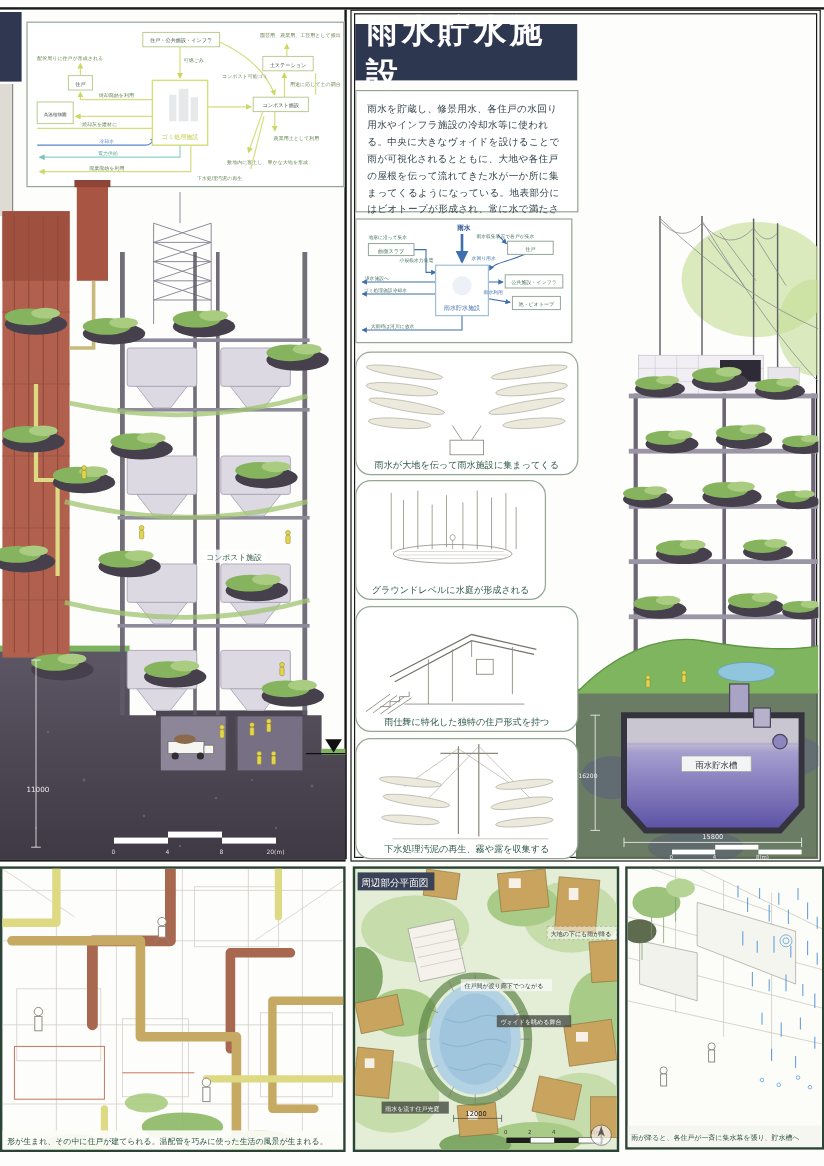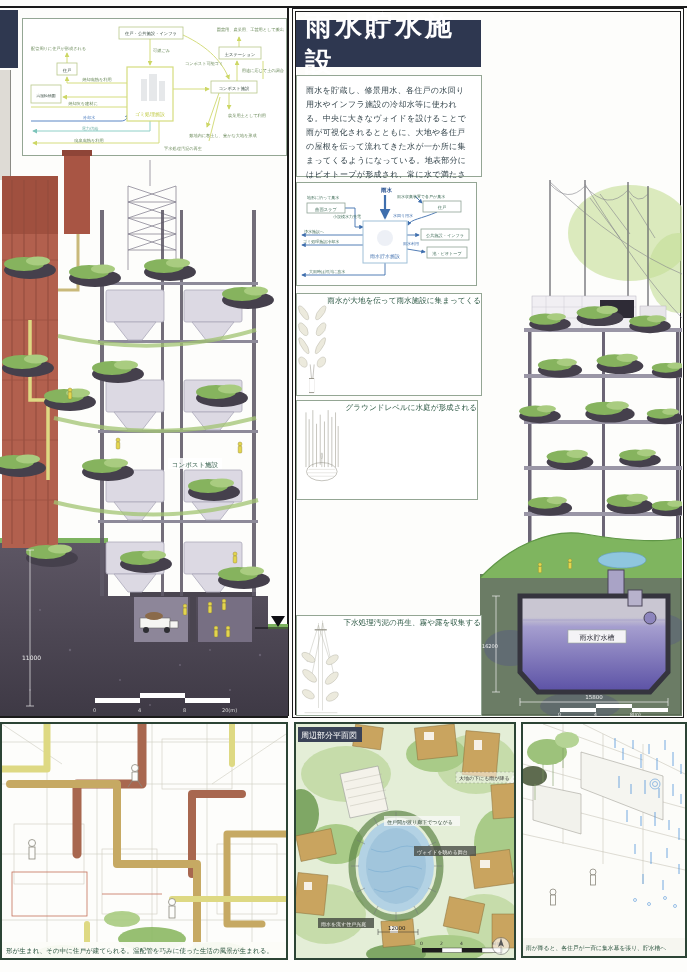--- a/index.html
+++ b/index.html
@@ -5,21 +5,21 @@
   html,body{margin:0;padding:0;background:#e9e9e9;}
   .poster{position:relative;width:687px;height:972px;background:#fdfdfb;overflow:hidden;
           font-family:"DejaVu Sans",sans-serif;}
   .abs{position:absolute;}
   .gbox{border:1px solid #94a694;background:#fff;box-sizing:border-box;}
   .line{background:#1a1a1a;}
   svg text{font-family:"DejaVu Sans",sans-serif;}
   .title-bar{background:#2e3750;color:#fff;display:flex;align-items:center;
              font-weight:bold;font-size:27px;letter-spacing:3px;padding-left:9px;box-sizing:border-box;}
   .desc{font-size:8px;line-height:1.75;color:#33434a;padding:8px 9px;letter-spacing:.3px;}
-  .sketch{display:flex;flex-direction:row;}
+  .sketch{display:flex;flex-direction:column;border-radius:13px;}
   .sketch svg{flex:1;width:100%;}
   .sk-cap{height:14px;font-size:7.6px;color:#2f5a46;text-align:center;line-height:14px;white-space:nowrap;overflow:hidden;}
   .rp-inner{position:absolute;inset:2px;border:1px solid #1a1a1a;pointer-events:none;}
 </style>
 </head>
 <body>
 
 <div class="poster">
 
   <div class="abs line" style="left:0;top:6px;width:687px;height:2px"></div>
@@ -442,21 +442,21 @@
       </g>
       <g stroke="#8a887c" stroke-width=".7" fill="none">
         <path d="M80,60 L88,72"></path>
           <path d="M104,60 L96,72"></path>
         <rect x="78" y="72" width="28" height="12"></rect>
       </g>
     </svg>
     <div class="sk-cap">雨水が大地を伝って雨水施設に集まってくる</div>
   </div>
 
-  <div class="abs gbox sketch" style="left:296px;top:400px;width:182px;height:100px;z-index:2">
+  <div class="abs gbox sketch" style="left:296px;top:400px;width:159px;height:100px;z-index:2">
     <svg viewBox="0 0 184 86" preserveAspectRatio="none">
       <g stroke="#9a988c" stroke-width=".8">
         <path d="M34,10 V58"></path>
           <path d="M46,16 V58"></path>
           <path d="M60,8 V58"></path>
           <path d="M74,20 V58"></path>
           <path d="M88,12 V56"></path>
         <path d="M104,18 V58"></path>
           <path d="M118,8 V58"></path>
           <path d="M132,14 V58"></path>
@@ -468,20 +468,42 @@
           <path d="M44,60 H144"></path>
           <path d="M40,63 H148"></path>
           <path d="M46,66 H142"></path>
         </g>
       <circle cx="94" cy="48" r="2.5" fill="none" stroke="#8a887c" stroke-width=".6"></circle>
         <path d="M94,50 V58" stroke="#8a887c" stroke-width=".6"></path>
     </svg>
     <div class="sk-cap">グラウンドレベルに水庭が形成される</div>
   </div>
 
+  <div class="abs gbox sketch" style="left:296px;top:505px;width:186px;height:105px;z-index:2">
+    <svg viewBox="0 0 184 86" preserveAspectRatio="none">
+      <g stroke="#76746a" stroke-width="1" fill="none">
+        <path d="M28,56 L96,22 L150,34"></path>
+          <path d="M32,60 L96,27 L148,38"></path>
+      </g>
+      <g stroke="#8a887c" stroke-width=".7" fill="none">
+        <path d="M60,42 V78"></path>
+          <path d="M130,32 V70"></path>
+          <path d="M40,78 H140"></path>
+        <rect x="100" y="42" width="14" height="12"></rect>
+        <path d="M20,80 h8 v-4 h8 v-4 h8 v-4"></path>
+        <path d="M8,84 L28,70"></path>
+          <path d="M14,85 L34,71"></path>
+          <path d="M20,86 L40,72"></path>
+          <path d="M26,86 L46,73"></path>
+        <path d="M96,27 V40"></path>
+          <path d="M80,34 V76"></path>
+      </g>
+    </svg>
+    <div class="sk-cap">雨仕舞に特化した独特の住戸形式を持つ</div>
+  </div>
 
   <div class="abs gbox sketch" style="left:296px;top:615px;width:186px;height:101px;z-index:2">
     <svg viewBox="0 0 184 86" preserveAspectRatio="none">
       <g stroke="#8a887c" stroke-width="1" fill="none">
           <path d="M85,6 V80"></path>
           <path d="M102,4 V82"></path>
           <path d="M70,12 H118"></path>
         </g>
       <g stroke="#a3a193" stroke-width=".5" fill="none">
         <path d="M85,8 L40,40"></path>

